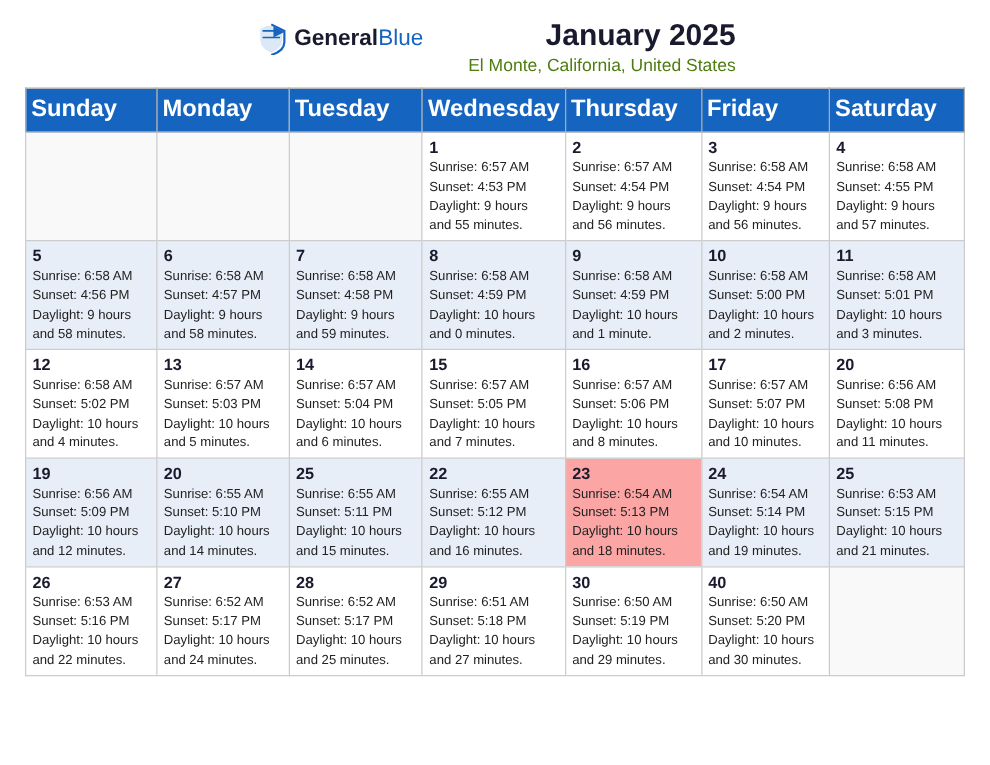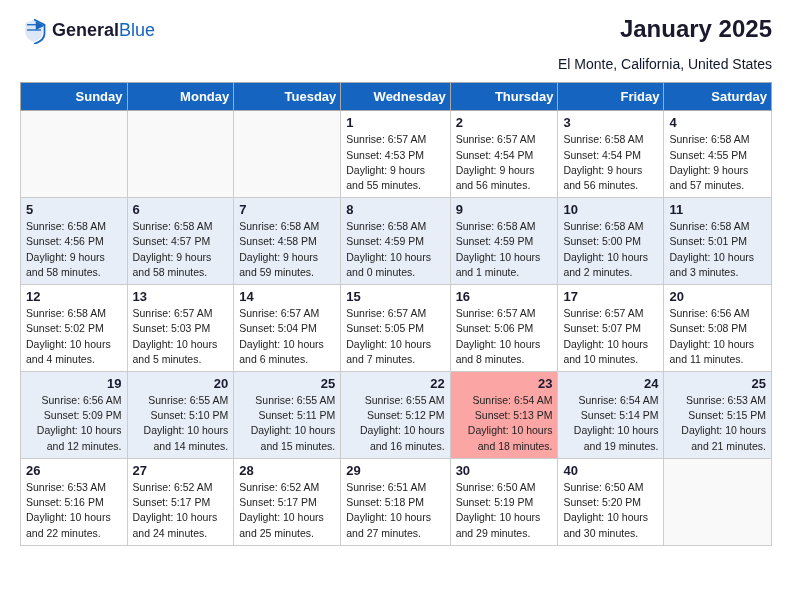--- a/index.html
+++ b/index.html
@@ -11,21 +11,21 @@
       padding: 0;
     }
     .page {
       width: 792px;
       background: #fff;
       padding: 16px 20px 16px 20px;
     }
     .header {
       display: flex;
       align-items: flex-start;
-      justify-content: space-between;
+      justify-content: center;
       margin-bottom: 10px;
       gap: 36px;
     }
     .logo {
       display: flex;
       align-items: center;
       gap: 4px;
     }
     .logo-general { color: #1a1a2e; }
     .logo-blue { color: #1565c0; }
@@ -37,35 +37,35 @@
       text-align: right;
     }
     .month-title {
       font-size: 24px;
       font-weight: bold;
       color: #1a1a2e;
       line-height: 1.1;
     }
     .location {
       font-size: 14px;
-      color: #0f172a;
-      margin-top: 14px;
+      color: #4d7c0f;
+      margin-top: 2px;
     }
     .calendar {
       width: 100%;
       border-collapse: collapse;
       border: 1px solid #aaa;
     }
     .calendar th {
       background: #1565c0;
       color: #fff;
-      font-size: 13px;
+      font-size: 19px;
       font-weight: bold;
       padding: 6px 4px;
-      text-align: right;
+      text-align: left;
       border: 1px solid #aaa;
     }
     .calendar td {
       vertical-align: top;
       border: 1px solid #ccc;
       padding: 4px 5px;
       width: 113px;
       min-height: 80px;
       background: #fff;
     }
@@ -207,21 +207,21 @@
           </td>
           <td>
             <span class="day-num">17</span>
             <div class="day-detail">Sunrise: 6:57 AM<br>Sunset: 5:07 PM<br>Daylight: 10 hours<br>and 10 minutes.</div>
           </td>
           <td>
             <span class="day-num">20</span>
             <div class="day-detail">Sunrise: 6:56 AM<br>Sunset: 5:08 PM<br>Daylight: 10 hours<br>and 11 minutes.</div>
           </td>
         </tr>
-        <tr style="background: rgb(232, 238, 248); text-align: right;">
+        <tr style="background: rgb(232, 238, 248);">
           <td style="background: rgb(232, 238, 248);">
             <span class="day-num">19</span>
             <div class="day-detail">Sunrise: 6:56 AM<br>Sunset: 5:09 PM<br>Daylight: 10 hours<br>and 12 minutes.</div>
           </td>
           <td style="background: rgb(232, 238, 248);">
             <span class="day-num">20</span>
             <div class="day-detail">Sunrise: 6:55 AM<br>Sunset: 5:10 PM<br>Daylight: 10 hours<br>and 14 minutes.</div>
           </td>
           <td style="background: rgb(232, 238, 248);">
             <span class="day-num">25</span>

